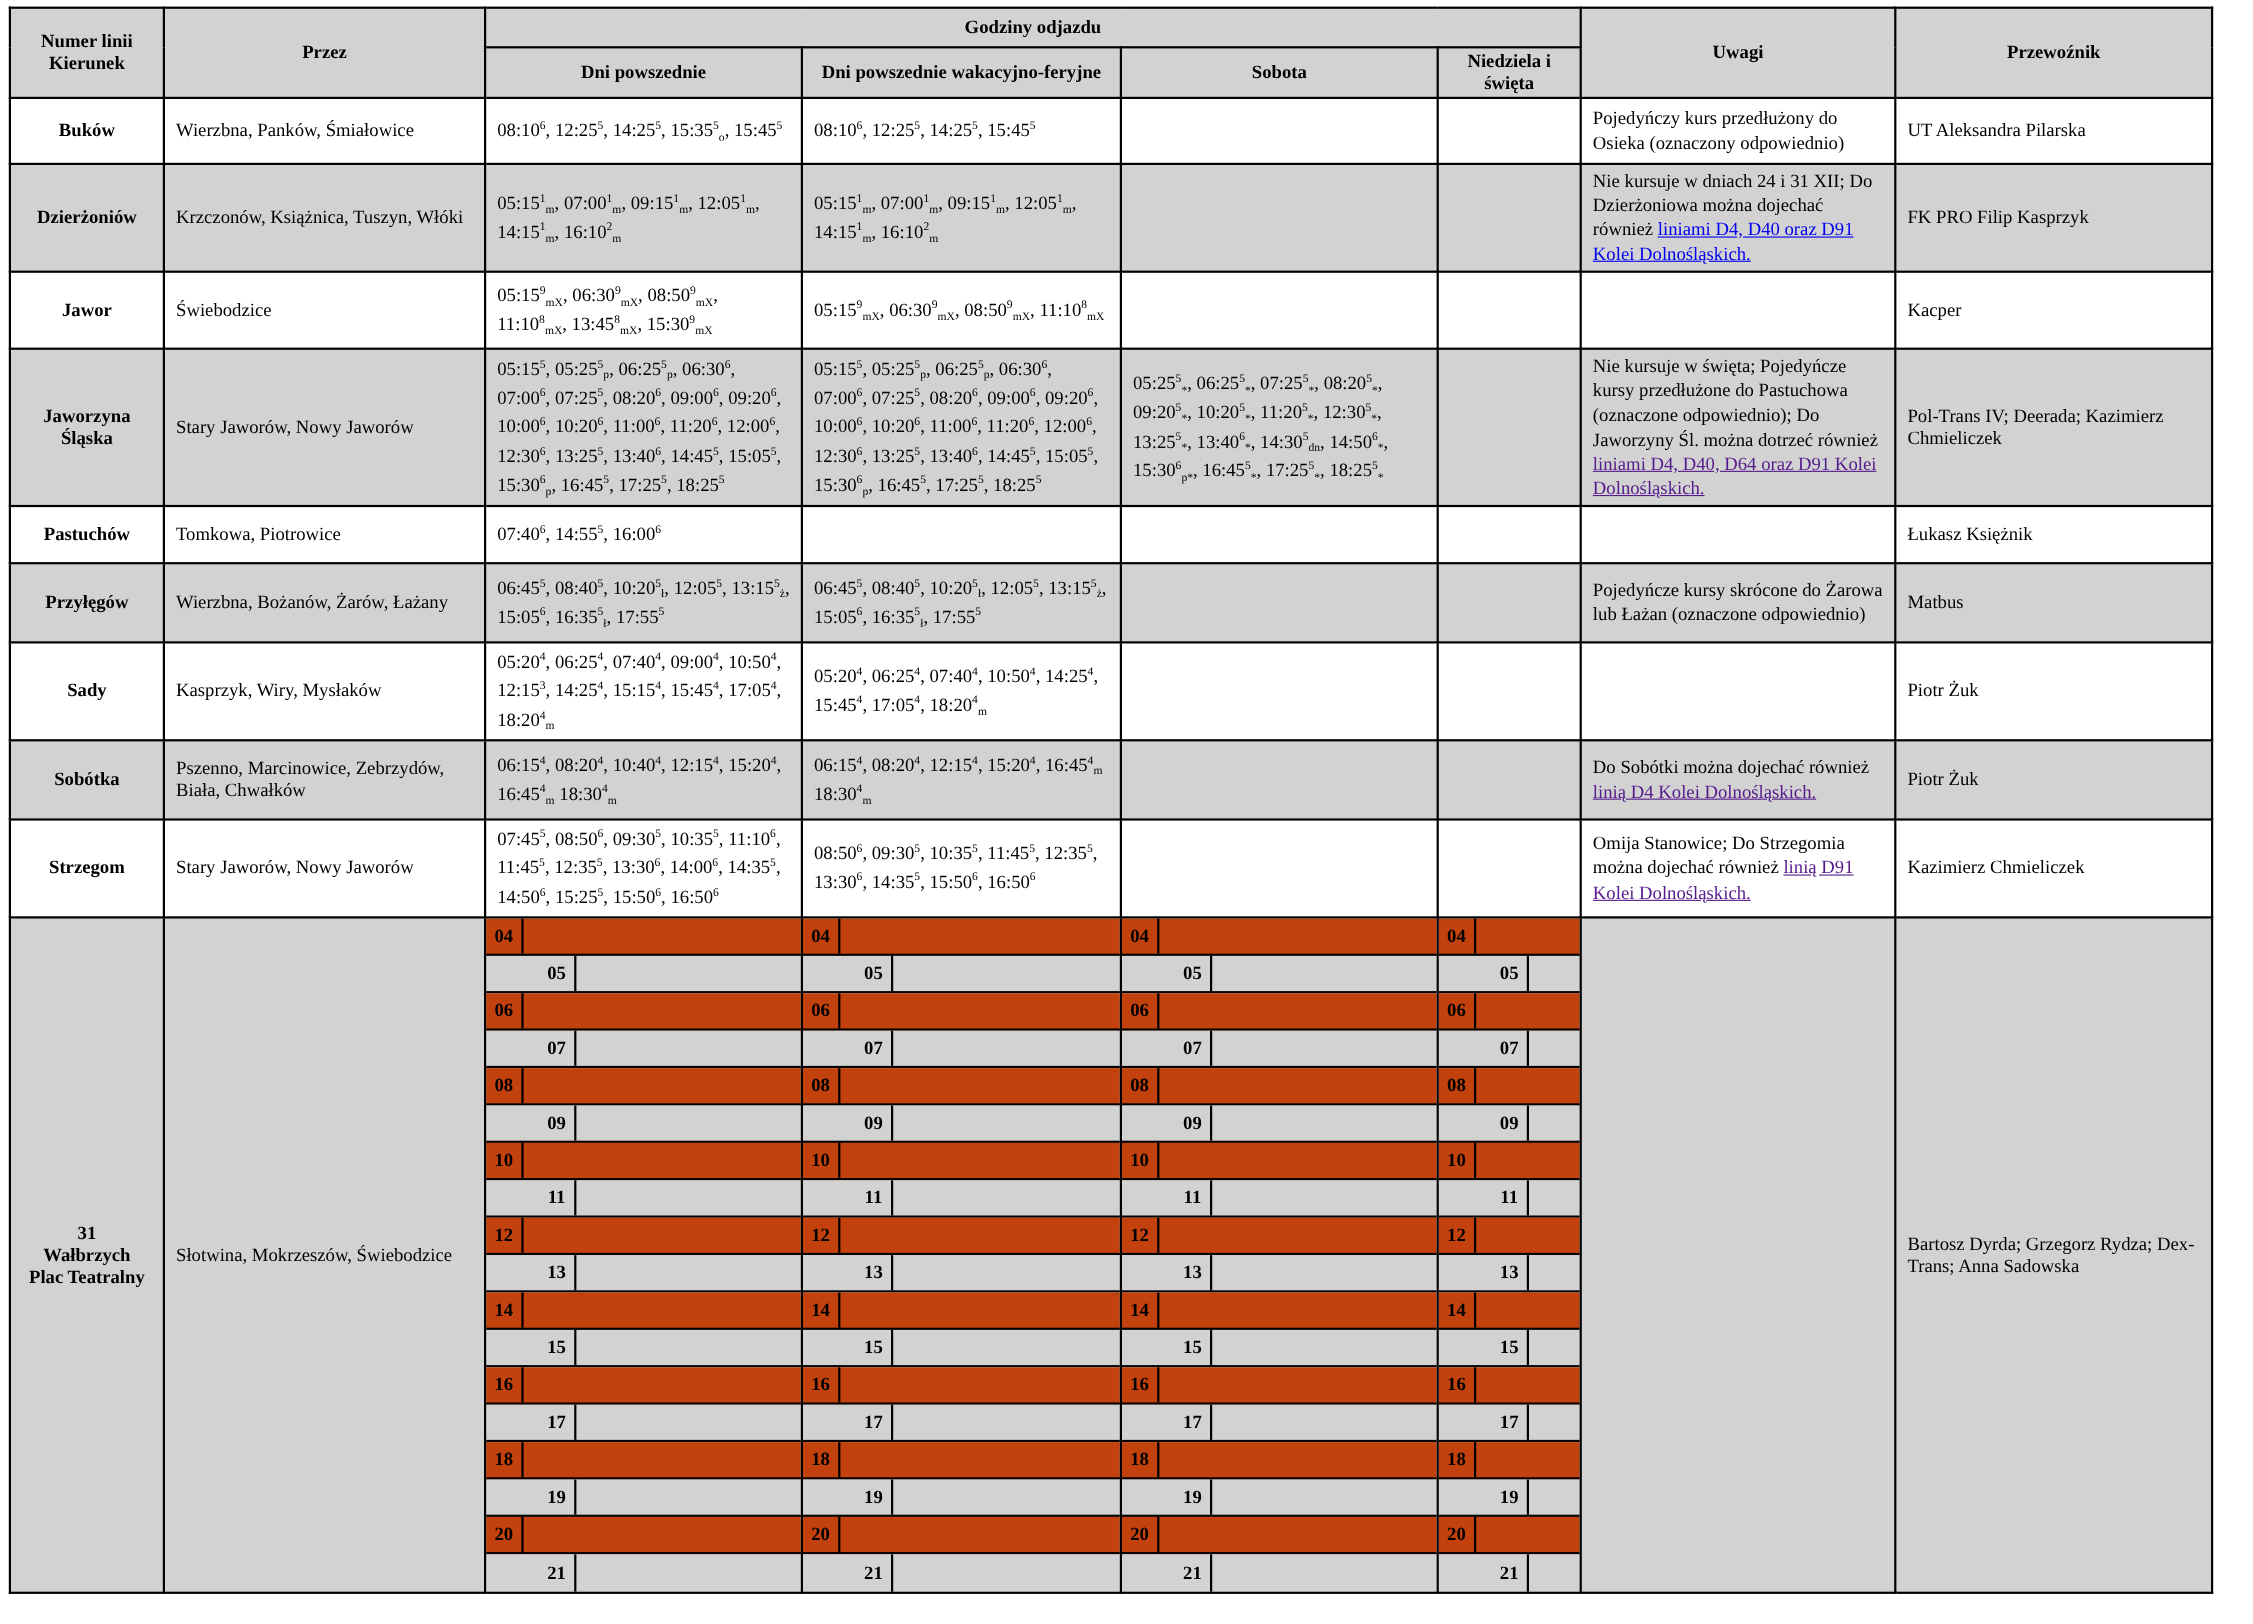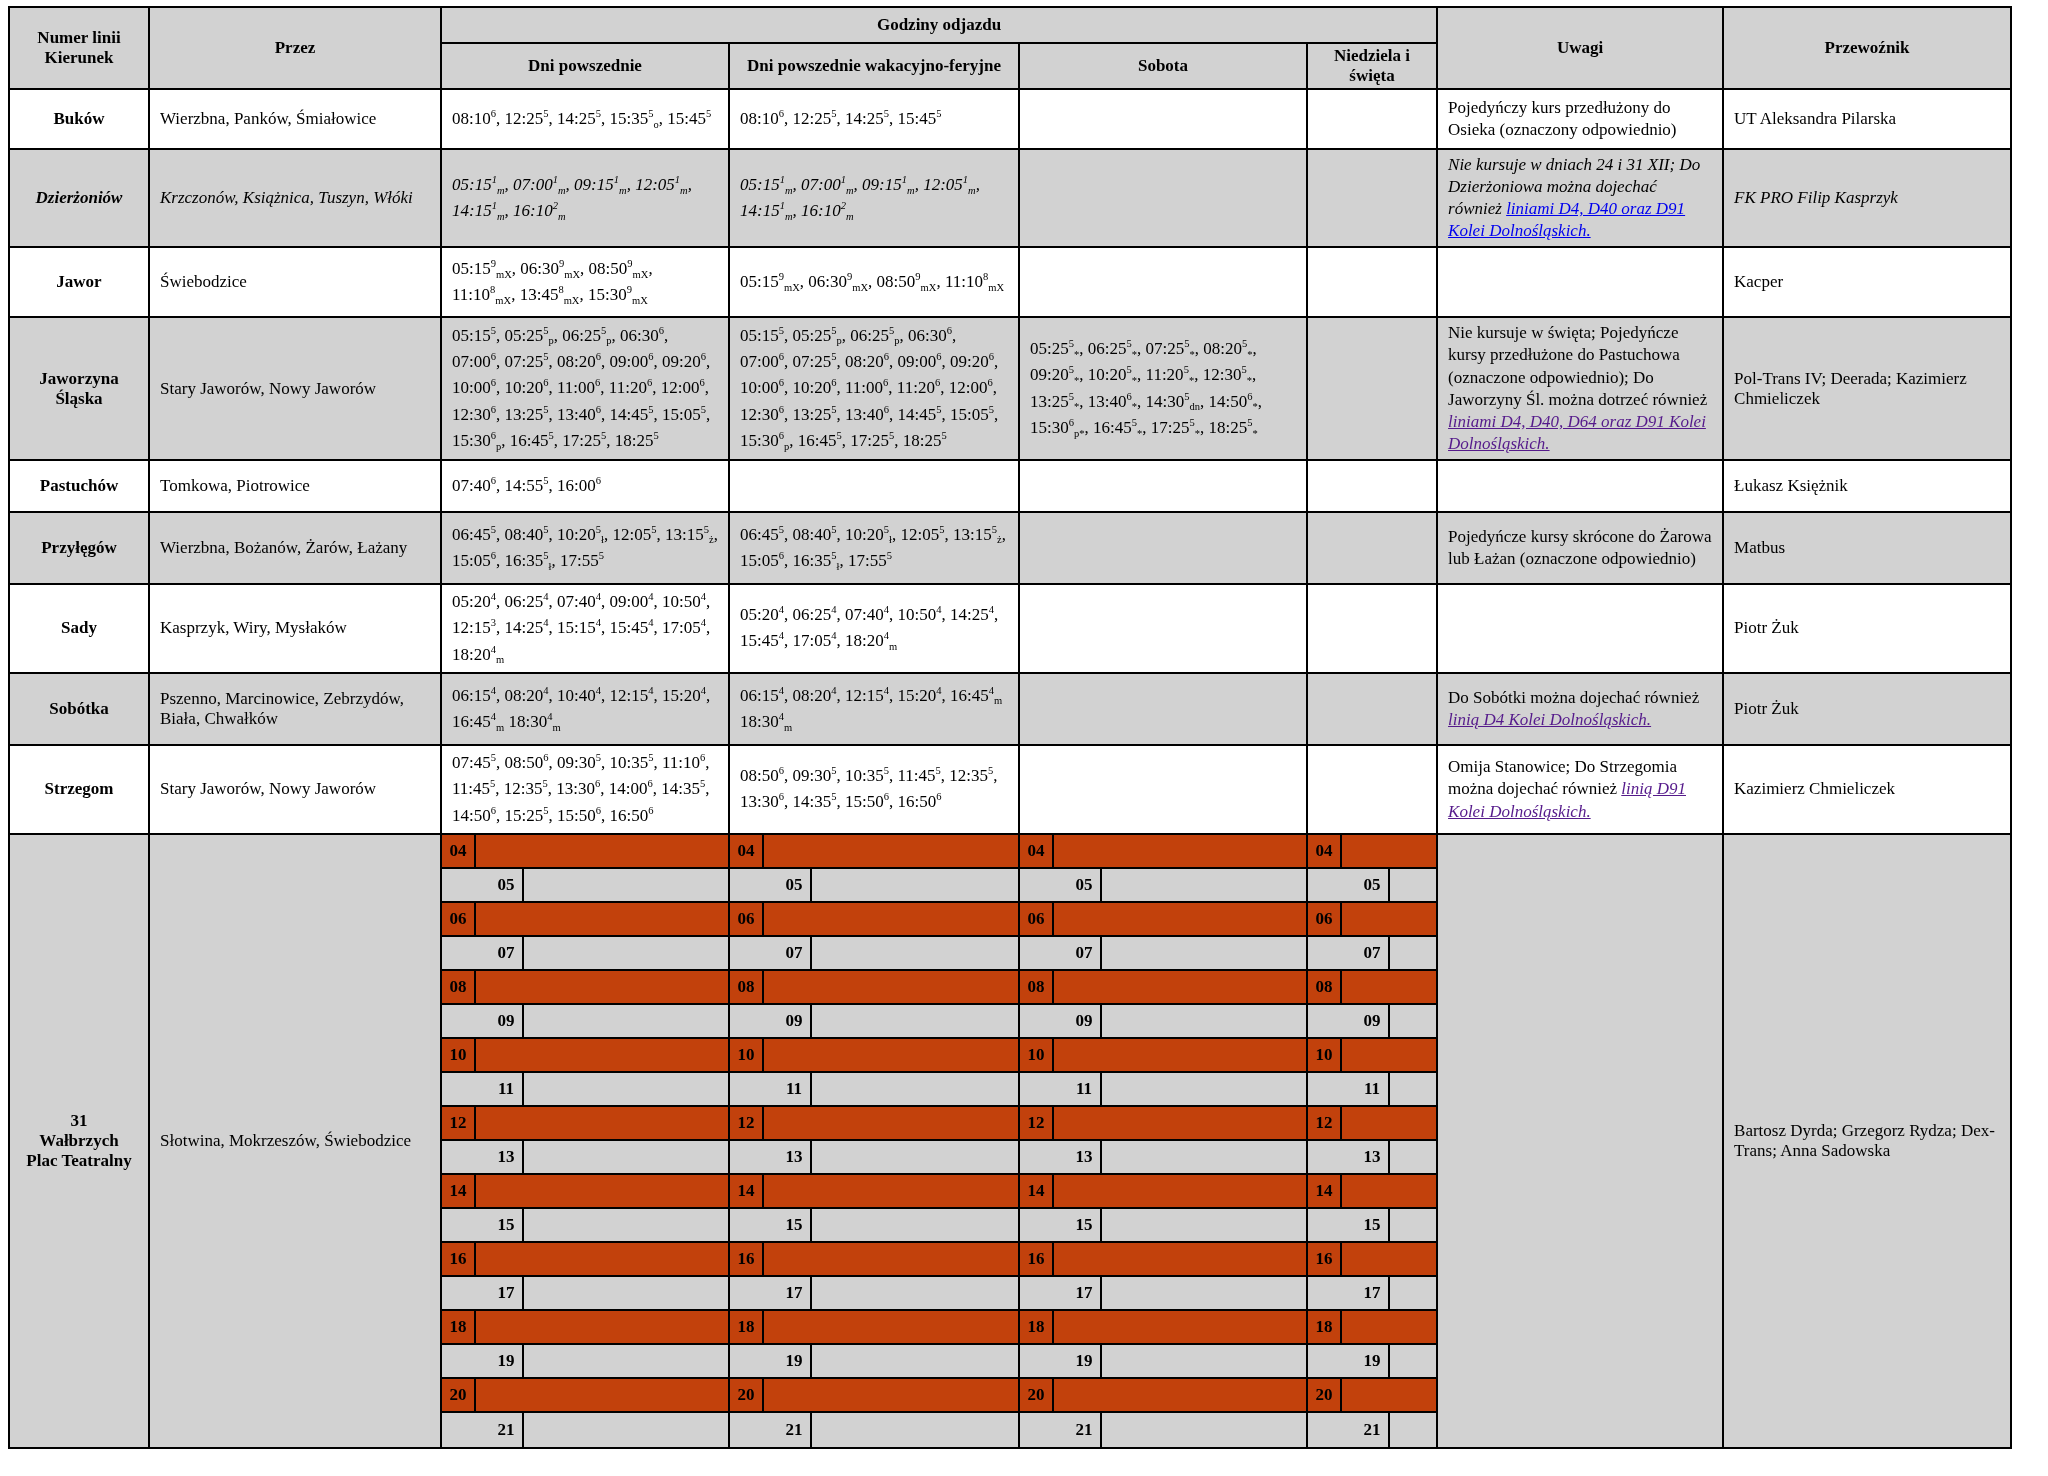--- a/index.html
+++ b/index.html
@@ -19,24 +19,24 @@
   tbody td { font-size:17px; vertical-align:middle; padding:4px 10px; background:#fff; }
   tr.shaded > td { background:var(--shade); }
   td.line-cell { font-weight:bold; text-align:center; white-space:pre-line; padding:4px 4px; }
   td.via-cell, td.times-cell, td.remarks-cell, td.carrier-cell { text-align:left; }
   td.times-cell { line-height:1.55; }
   td.remarks-cell { line-height:1.3; }
   sup { font-size:62%; line-height:0; vertical-align:super; }
   sub { font-size:62%; line-height:0; vertical-align:baseline; position:relative; bottom:-0.35em; }
   a.lnk { text-decoration:underline; cursor:pointer; }
   a.lnk.new { color:var(--link-new); }
-  a.lnk.visited { color:var(--link-visited);font-style:italic; }
+  a.lnk.visited { color:var(--link-visited); }
   
   tbody tr:nth-child(1)  td { height:60px; }
-  tbody tr:nth-child(2)  td { height:74px;font-style:italic; }
+  tbody tr:nth-child(2)  td { height:74px; }
   tbody tr:nth-child(3)  td { height:70px; }
   tbody tr:nth-child(4)  td { height:132px; }
   tbody tr:nth-child(5)  td { height:52px;margin-left:48px; }
   tbody tr:nth-child(6)  td { height:72px; }
   tbody tr:nth-child(7)  td { height:72px; }
   tbody tr:nth-child(8)  td { height:72px; }
   tbody tr:nth-child(9)  td { height:80px; }
   tbody tr:nth-child(11) td { height:100px; }
   
   td.grid-td { padding:0; vertical-align:top; background:#fff !important; }

